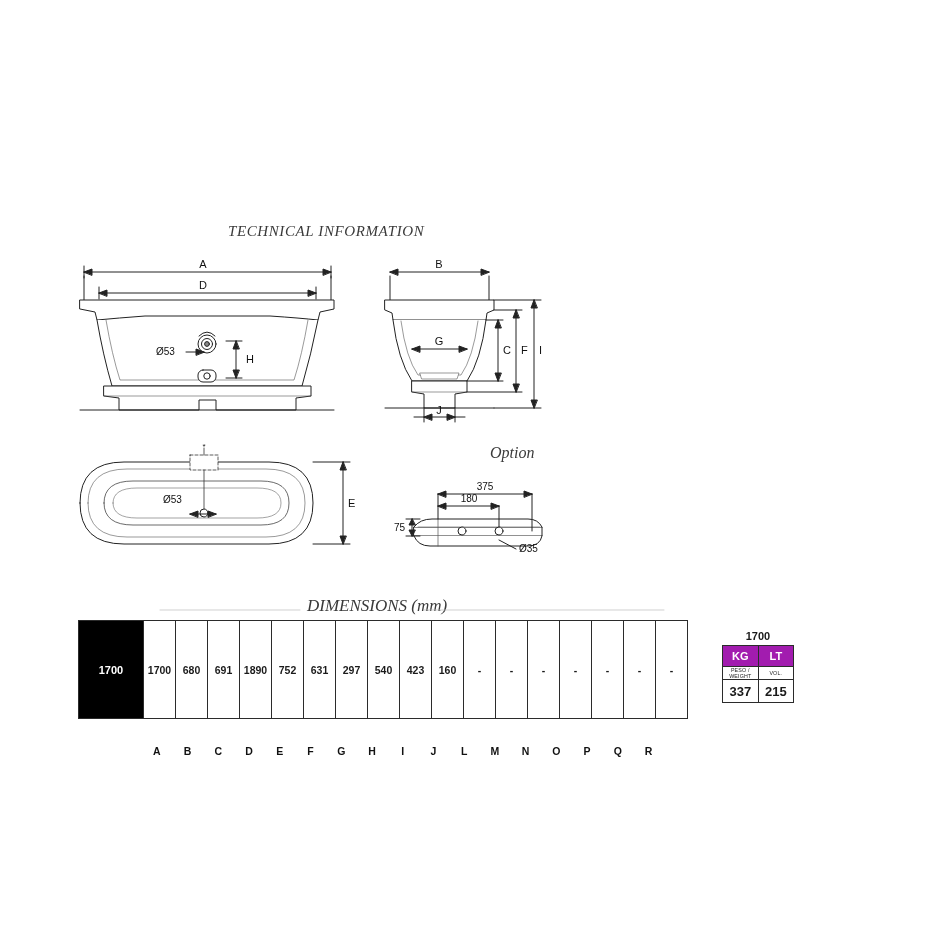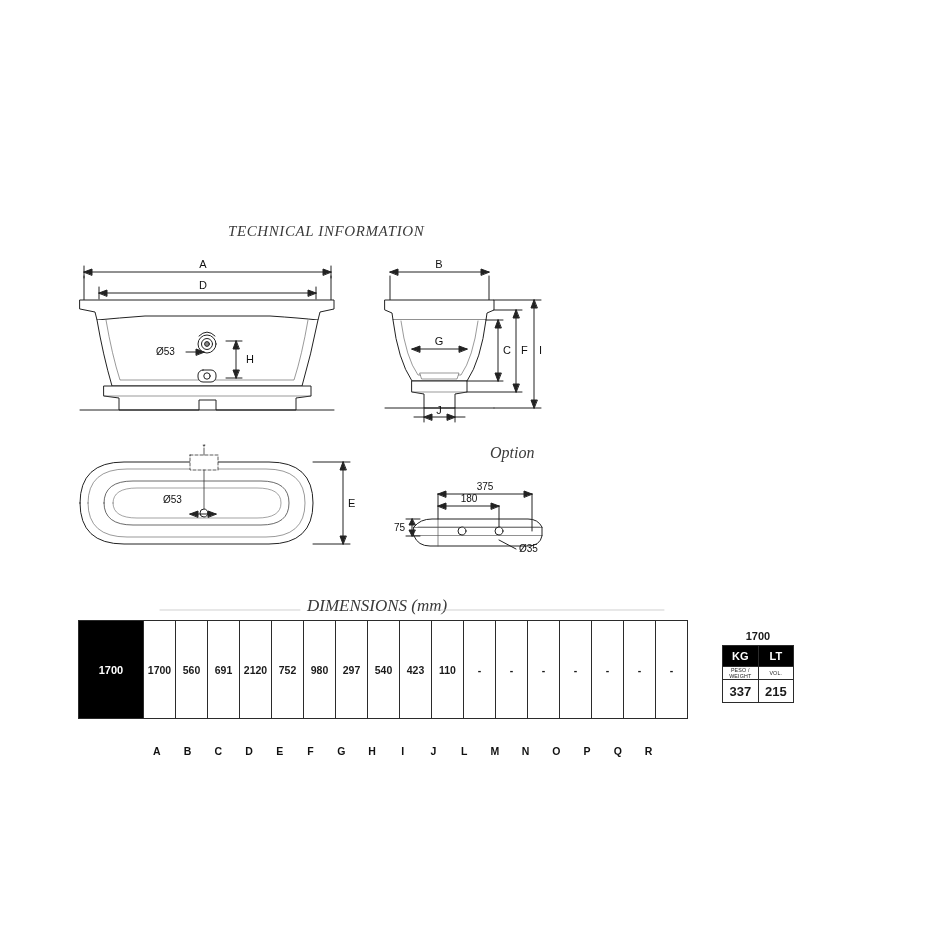--- a/index.html
+++ b/index.html
@@ -92,21 +92,21 @@
     padding-bottom:3px;
   }
   table.wt{border-collapse:collapse;table-layout:fixed;}
   table.wt td{
     border:1px solid #2b2b2b;
     text-align:center;
     padding:0;
     width:44px;
   }
   table.wt td.hd{
-    background:#000000;color:#fff;font-size:11px;font-weight:bold;height:20px;
+    background:#a21caf;color:#fff;font-size:11px;font-weight:bold;height:20px;
   }
   table.wt td.sub{
     font-size:5.3px;height:11px;color:#222;letter-spacing:.2px;
   }
   table.wt td.num{
     font-size:13px;font-weight:bold;height:22px;
   }
 </style>
 </head>
 <body>
@@ -270,29 +270,29 @@
       <line x1="424" y1="610" x2="664" y2="610" stroke="#bbb" stroke-width="0.7"></line>
     </g>
   </svg>
 
   <div class="table-wrap">
     <table class="dims">
       <tbody>
           <tr>
         <td class="model">1700</td>
         <td class="val">1700</td>
-        <td class="val">560</td>
+        <td class="val">680</td>
         <td class="val">691</td>
-        <td class="val">2120</td>
+        <td class="val">1890</td>
         <td class="val">752</td>
-        <td class="val">980</td>
+        <td class="val">631</td>
         <td class="val">297</td>
         <td class="val">540</td>
         <td class="val">423</td>
-        <td class="val">110</td>
+        <td class="val">160</td>
         <td class="val">-</td>
         <td class="val">-</td>
         <td class="val">-</td>
         <td class="val">-</td>
         <td class="val">-</td>
         <td class="val">-</td>
         <td class="val">-</td>
       </tr>
     </tbody>
       </table>

